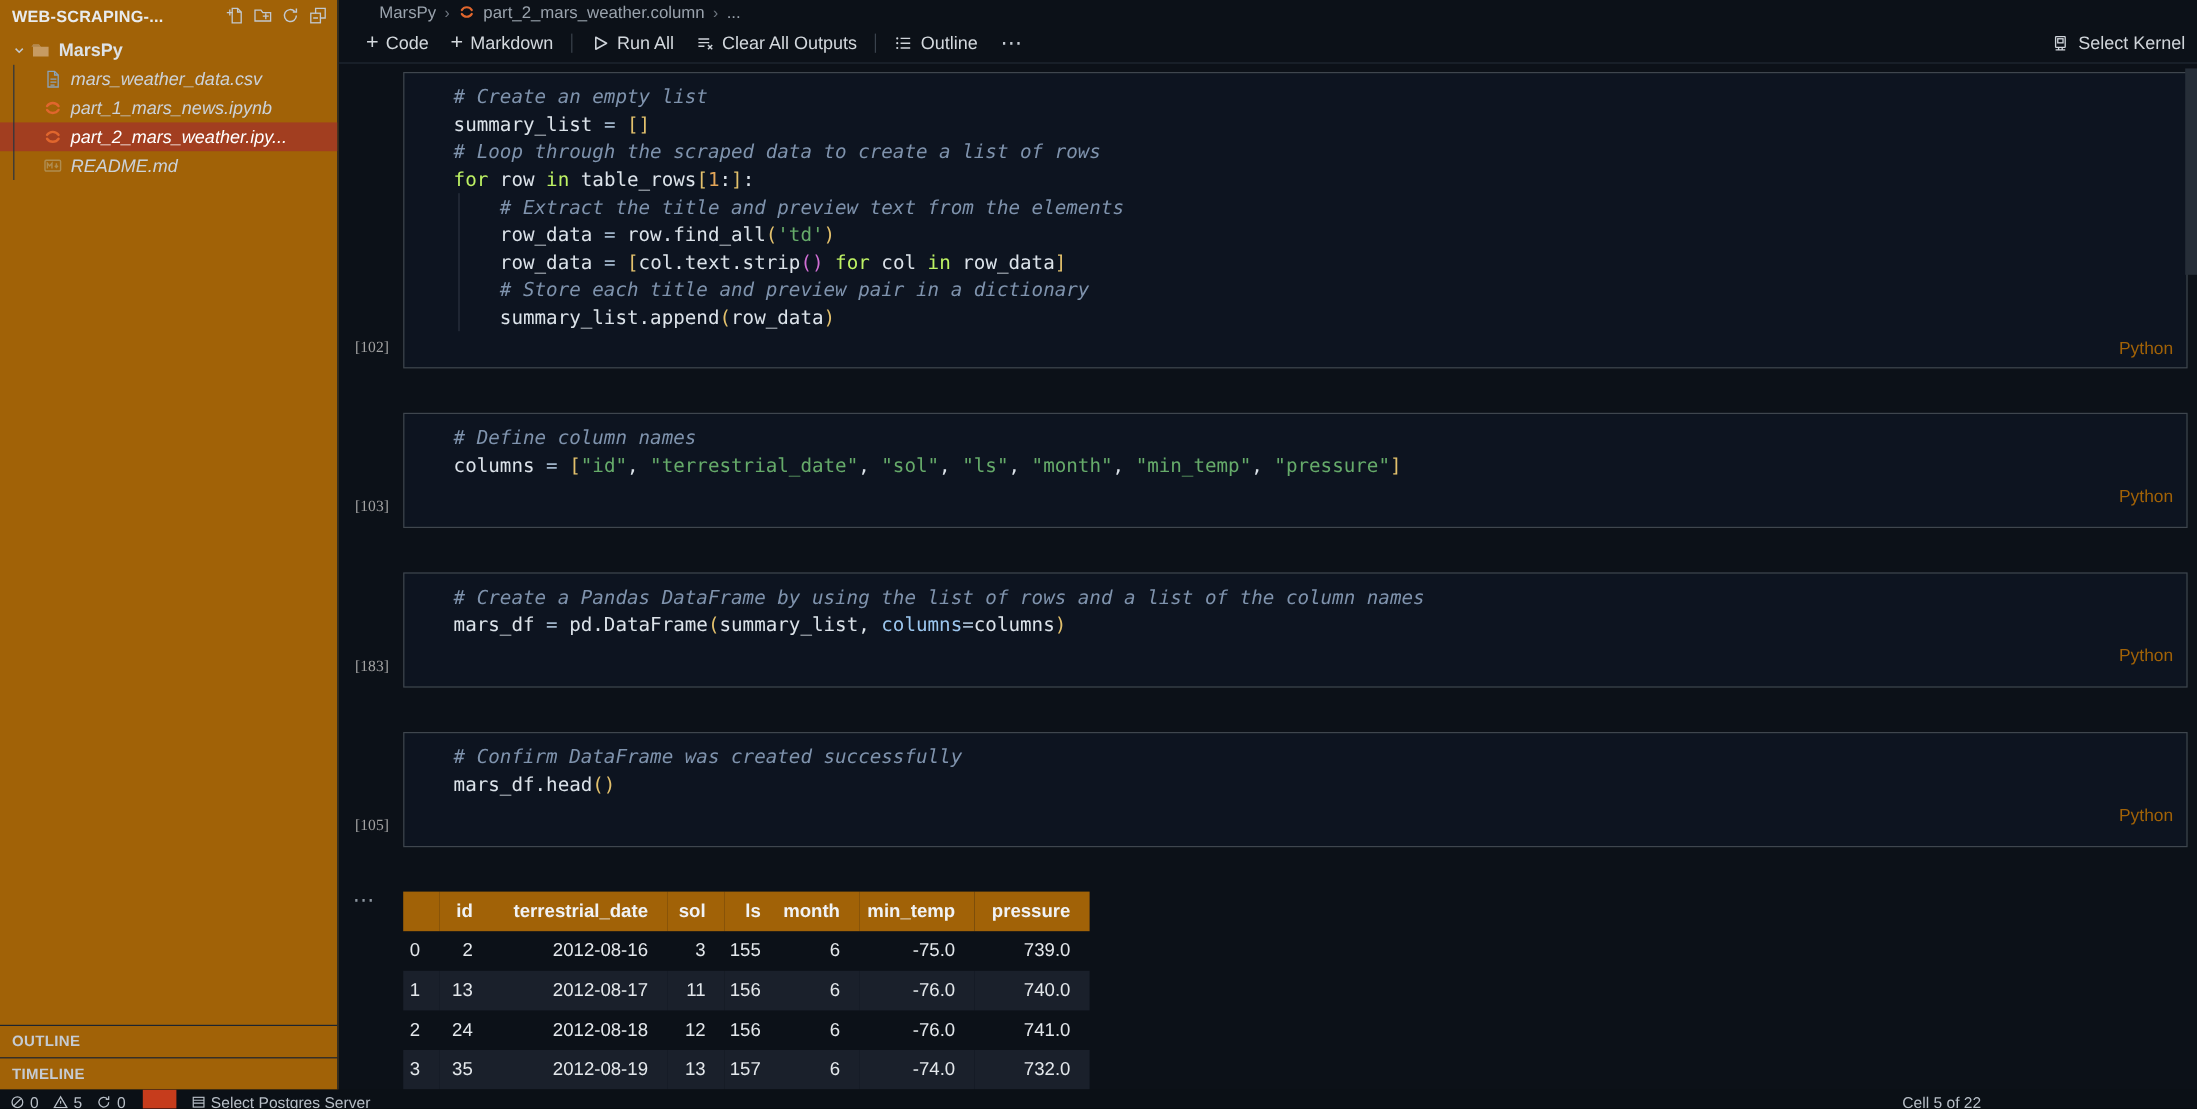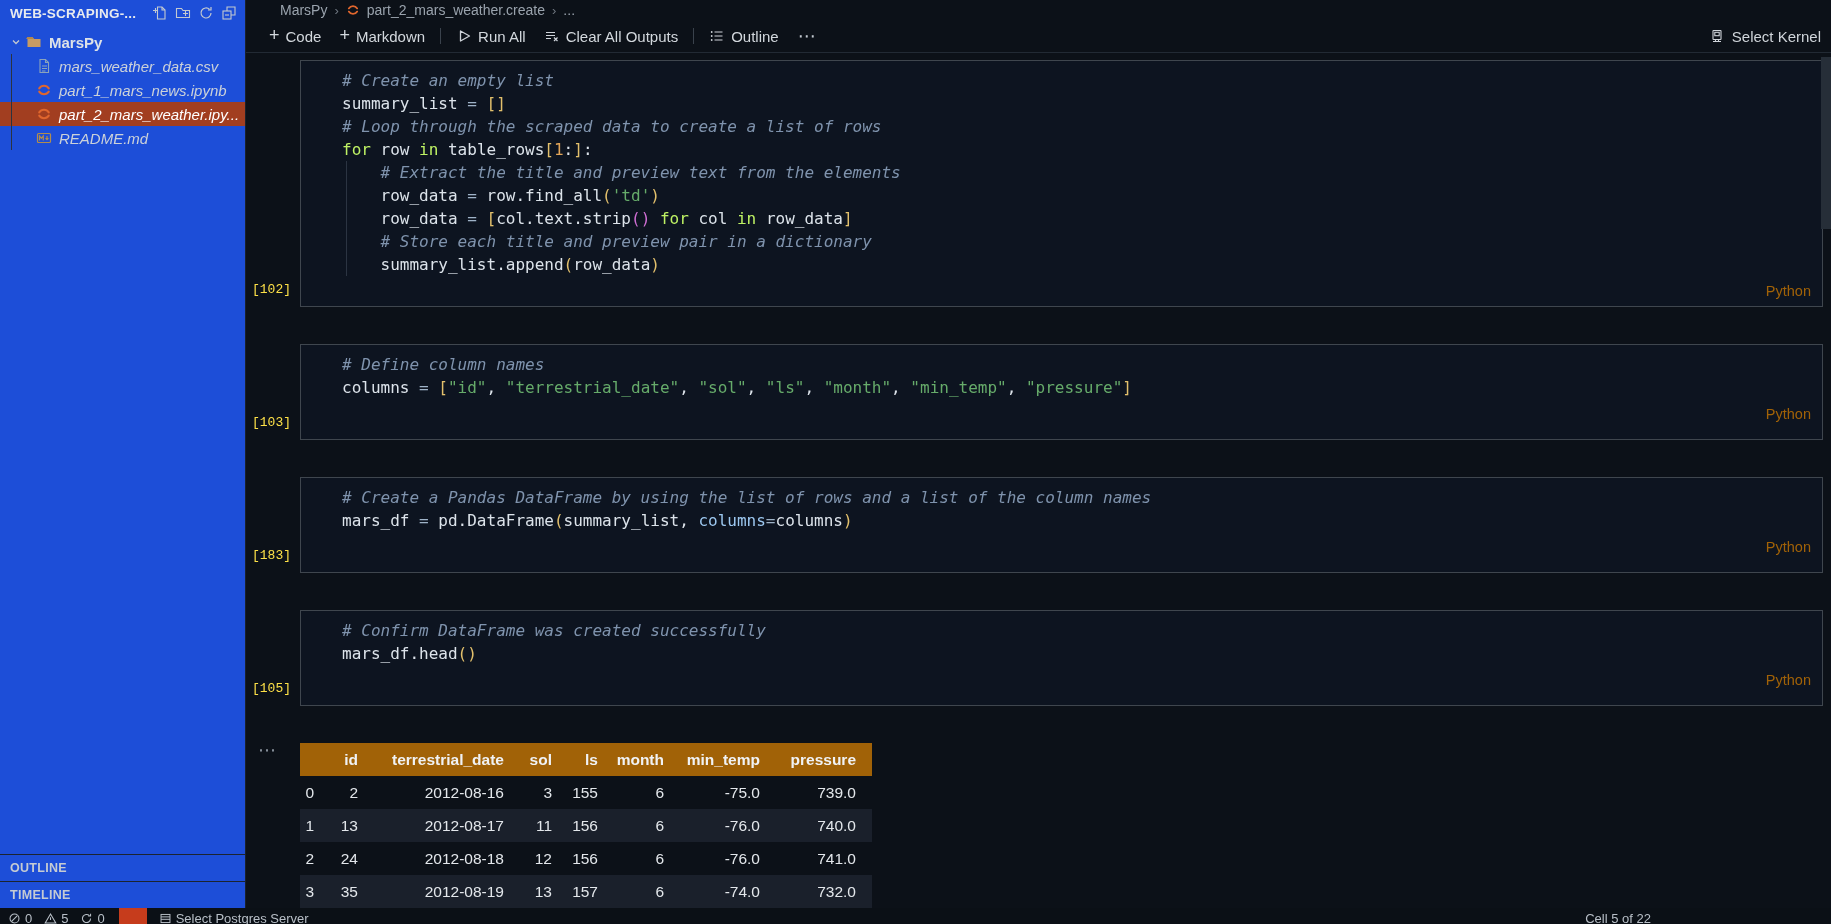--- a/index.html
+++ b/index.html
@@ -5,21 +5,21 @@
   * { box-sizing: border-box; margin: 0; padding: 0; }
   html,body { background:#000; }
   .app {
     position: relative; width: 1831px; height: 924px;
     background:#0c1118; color:#ccd2d9; overflow:hidden;
     font-family:"Liberation Sans", sans-serif; font-size:15px;
   }
   .content-row { display:flex; height:908px; }
 
   
-  .sidebar { position:relative; width:246px; background:#1d4ed8; border-right:1px solid #1a212b; flex:none; }
+  .sidebar { position:relative; width:282px; background:#a16207; border-right:1px solid #1a212b; flex:none; }
   .sb-header { display:flex; align-items:center; height:26px; padding:0 8px 0 10px; }
   .sb-title { flex:1; font-weight:bold; font-size:13.5px; color:#e8ebee; letter-spacing:.2px; white-space:nowrap; overflow:hidden; }
   .sb-actions { display:flex; gap:7px; align-items:center; }
   .sb-actions svg { display:block; cursor:pointer; }
   .tree { margin-top:4px; position:relative; }
   .trow { display:flex; align-items:center; height:24px; white-space:nowrap; cursor:pointer; }
   .trow .lbl { margin-left:7px; color:#ccd2d9; }
   .trow.folder { padding-left:8px; font-weight:bold; }
   .trow.folder .lbl { color:#dde2e7; }
   .tree-children { position:relative; }
@@ -42,22 +42,22 @@
   .tb-btn { display:flex; align-items:center; gap:6px; color:#d3d8dd; padding:0 9px; height:26px; cursor:pointer; }
   .tb-plus { font-size:18px; line-height:1; color:#d3d8dd; margin-top:-2px; }
   .tb-sep { width:1px; height:16px; background:#3a424c; margin:0 6px; }
   .tb-more { font-size:18px; color:#c3c9d0; padding:0 10px; cursor:pointer; letter-spacing:1px;}
   .tb-right { margin-left:auto; display:flex; align-items:center; gap:7px; padding-right:4px;
     color:#d0d5da; cursor:pointer; }
 
   .nb-body { position:relative; padding-top:7px; }
 
   .cell-row { position:relative; margin:0 8px 37px 54px; }
-  .cell-exec { position:absolute; left:-48px; bottom:10px; width:44px; text-align:left;
-    font-family:Liberation Mono, monospace; font-size:13px; color:#fde047; }
+  .cell-exec { position:absolute; left:-48px; bottom:10px; width:44px; text-align:center;
+    font-family:Liberation Serif, serif; font-size:13px; color:#a3a3a3; }
   .cell-box { position:relative; border:1px solid #3f464e; background:#0d1420; padding-top:8px; }
   .cell-code { position:relative; }
   .code-line { height:23px; line-height:23px; padding-left:41px; white-space:pre;
     font-family:"DejaVu Sans Mono", monospace; font-size:16px; }
   .indent-guide { position:absolute; left:45px; width:1px; background:#2b3442; }
   .cell-lang { height:30px; display:flex; align-items:center; justify-content:flex-end;
     padding-right:11px; color:#a16207; font-size:14.5px; cursor:pointer; }
   .tk-df { color:#dce3ea; }
   .tk-cm { color:#7f93ad; font-style:italic; }
   .tk-kw { color:#bef264; }
@@ -184,21 +184,21 @@
     </aside>
 
     <main class="main">
       <div class="breadcrumb">
         <span class="bc-item">MarsPy</span>
         <span class="bc-sep">›</span>
         <svg class="ic" width="14" height="14" viewBox="0 0 16 16" fill="none" stroke="#e0662d" stroke-width="2" stroke-linecap="round">
           <path d="M3.2 6.2A5.6 5.6 0 0 1 12.8 6.2"></path>
             <path d="M3.2 9.8A5.6 5.6 0 0 0 12.8 9.8"></path>
         </svg>
-        <span class="bc-item">part_2_mars_weather.create</span>
+        <span class="bc-item">part_2_mars_weather.column</span>
         <span class="bc-sep">›</span>
         <span class="bc-item">...</span>
       </div>
 
       <div class="nb-toolbar">
         <span class="tb-btn">
           <span class="tb-plus">+</span>
           <span>Code</span>
         </span>
         <span class="tb-btn">

